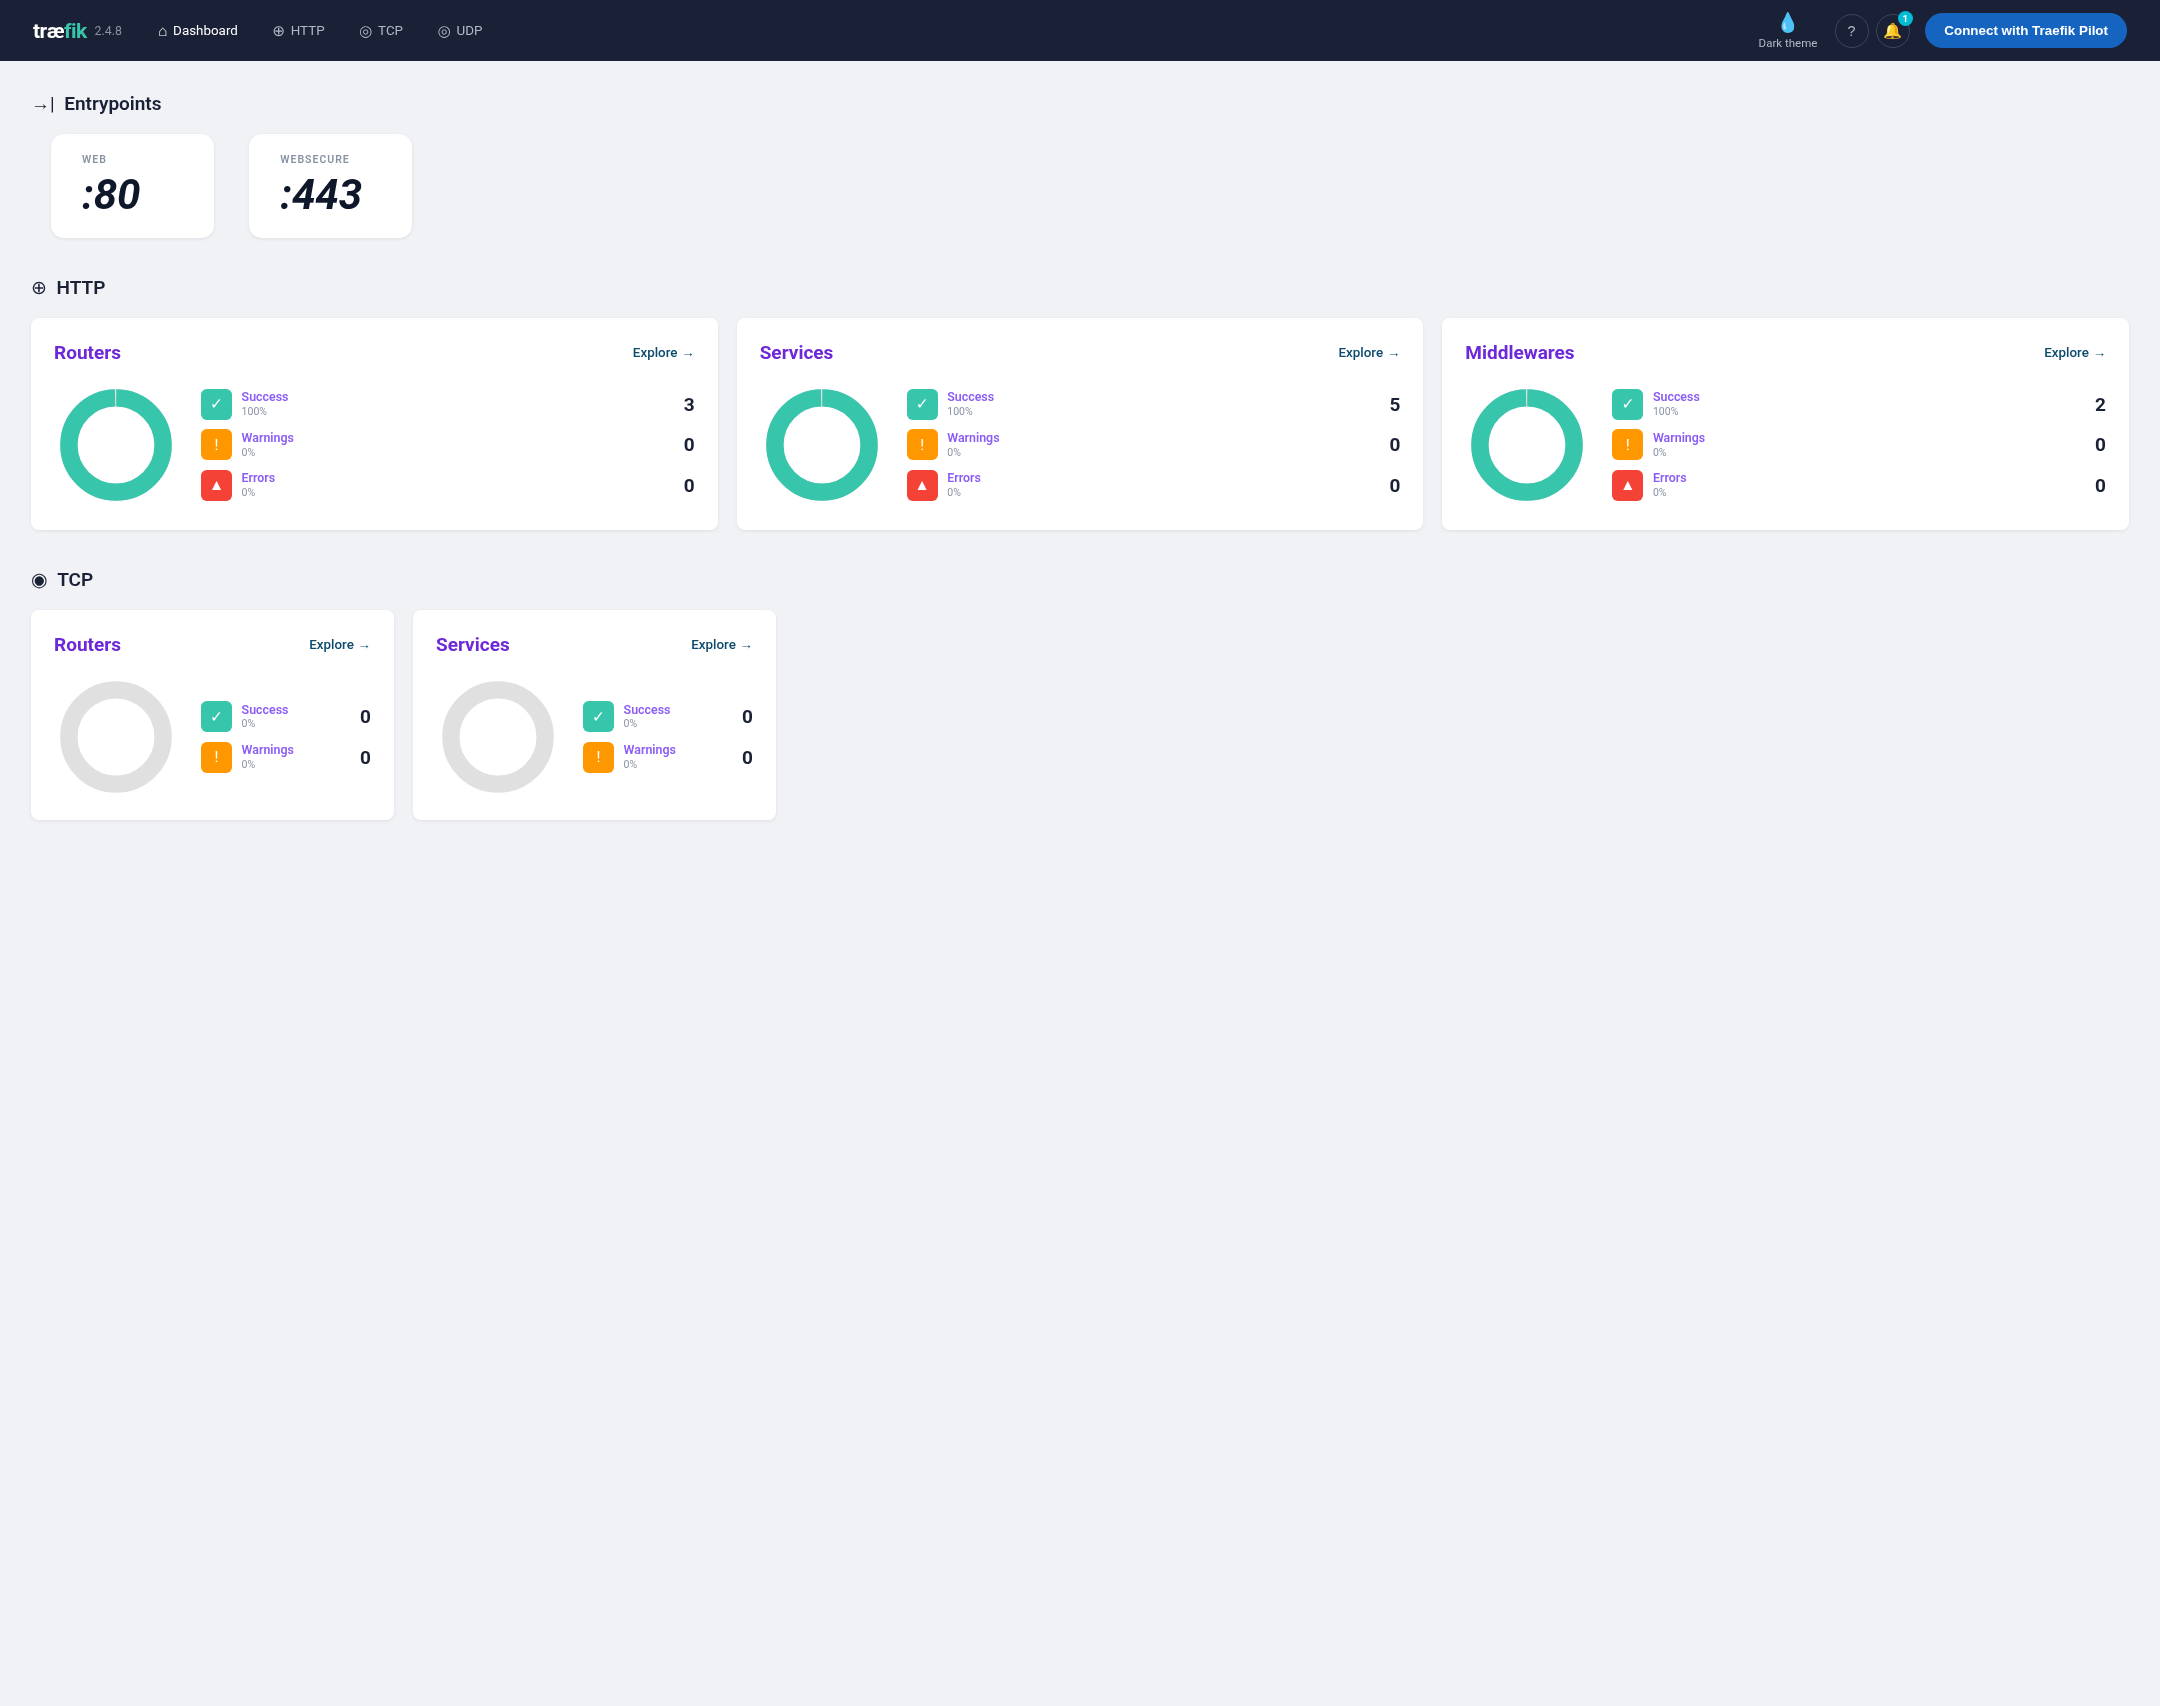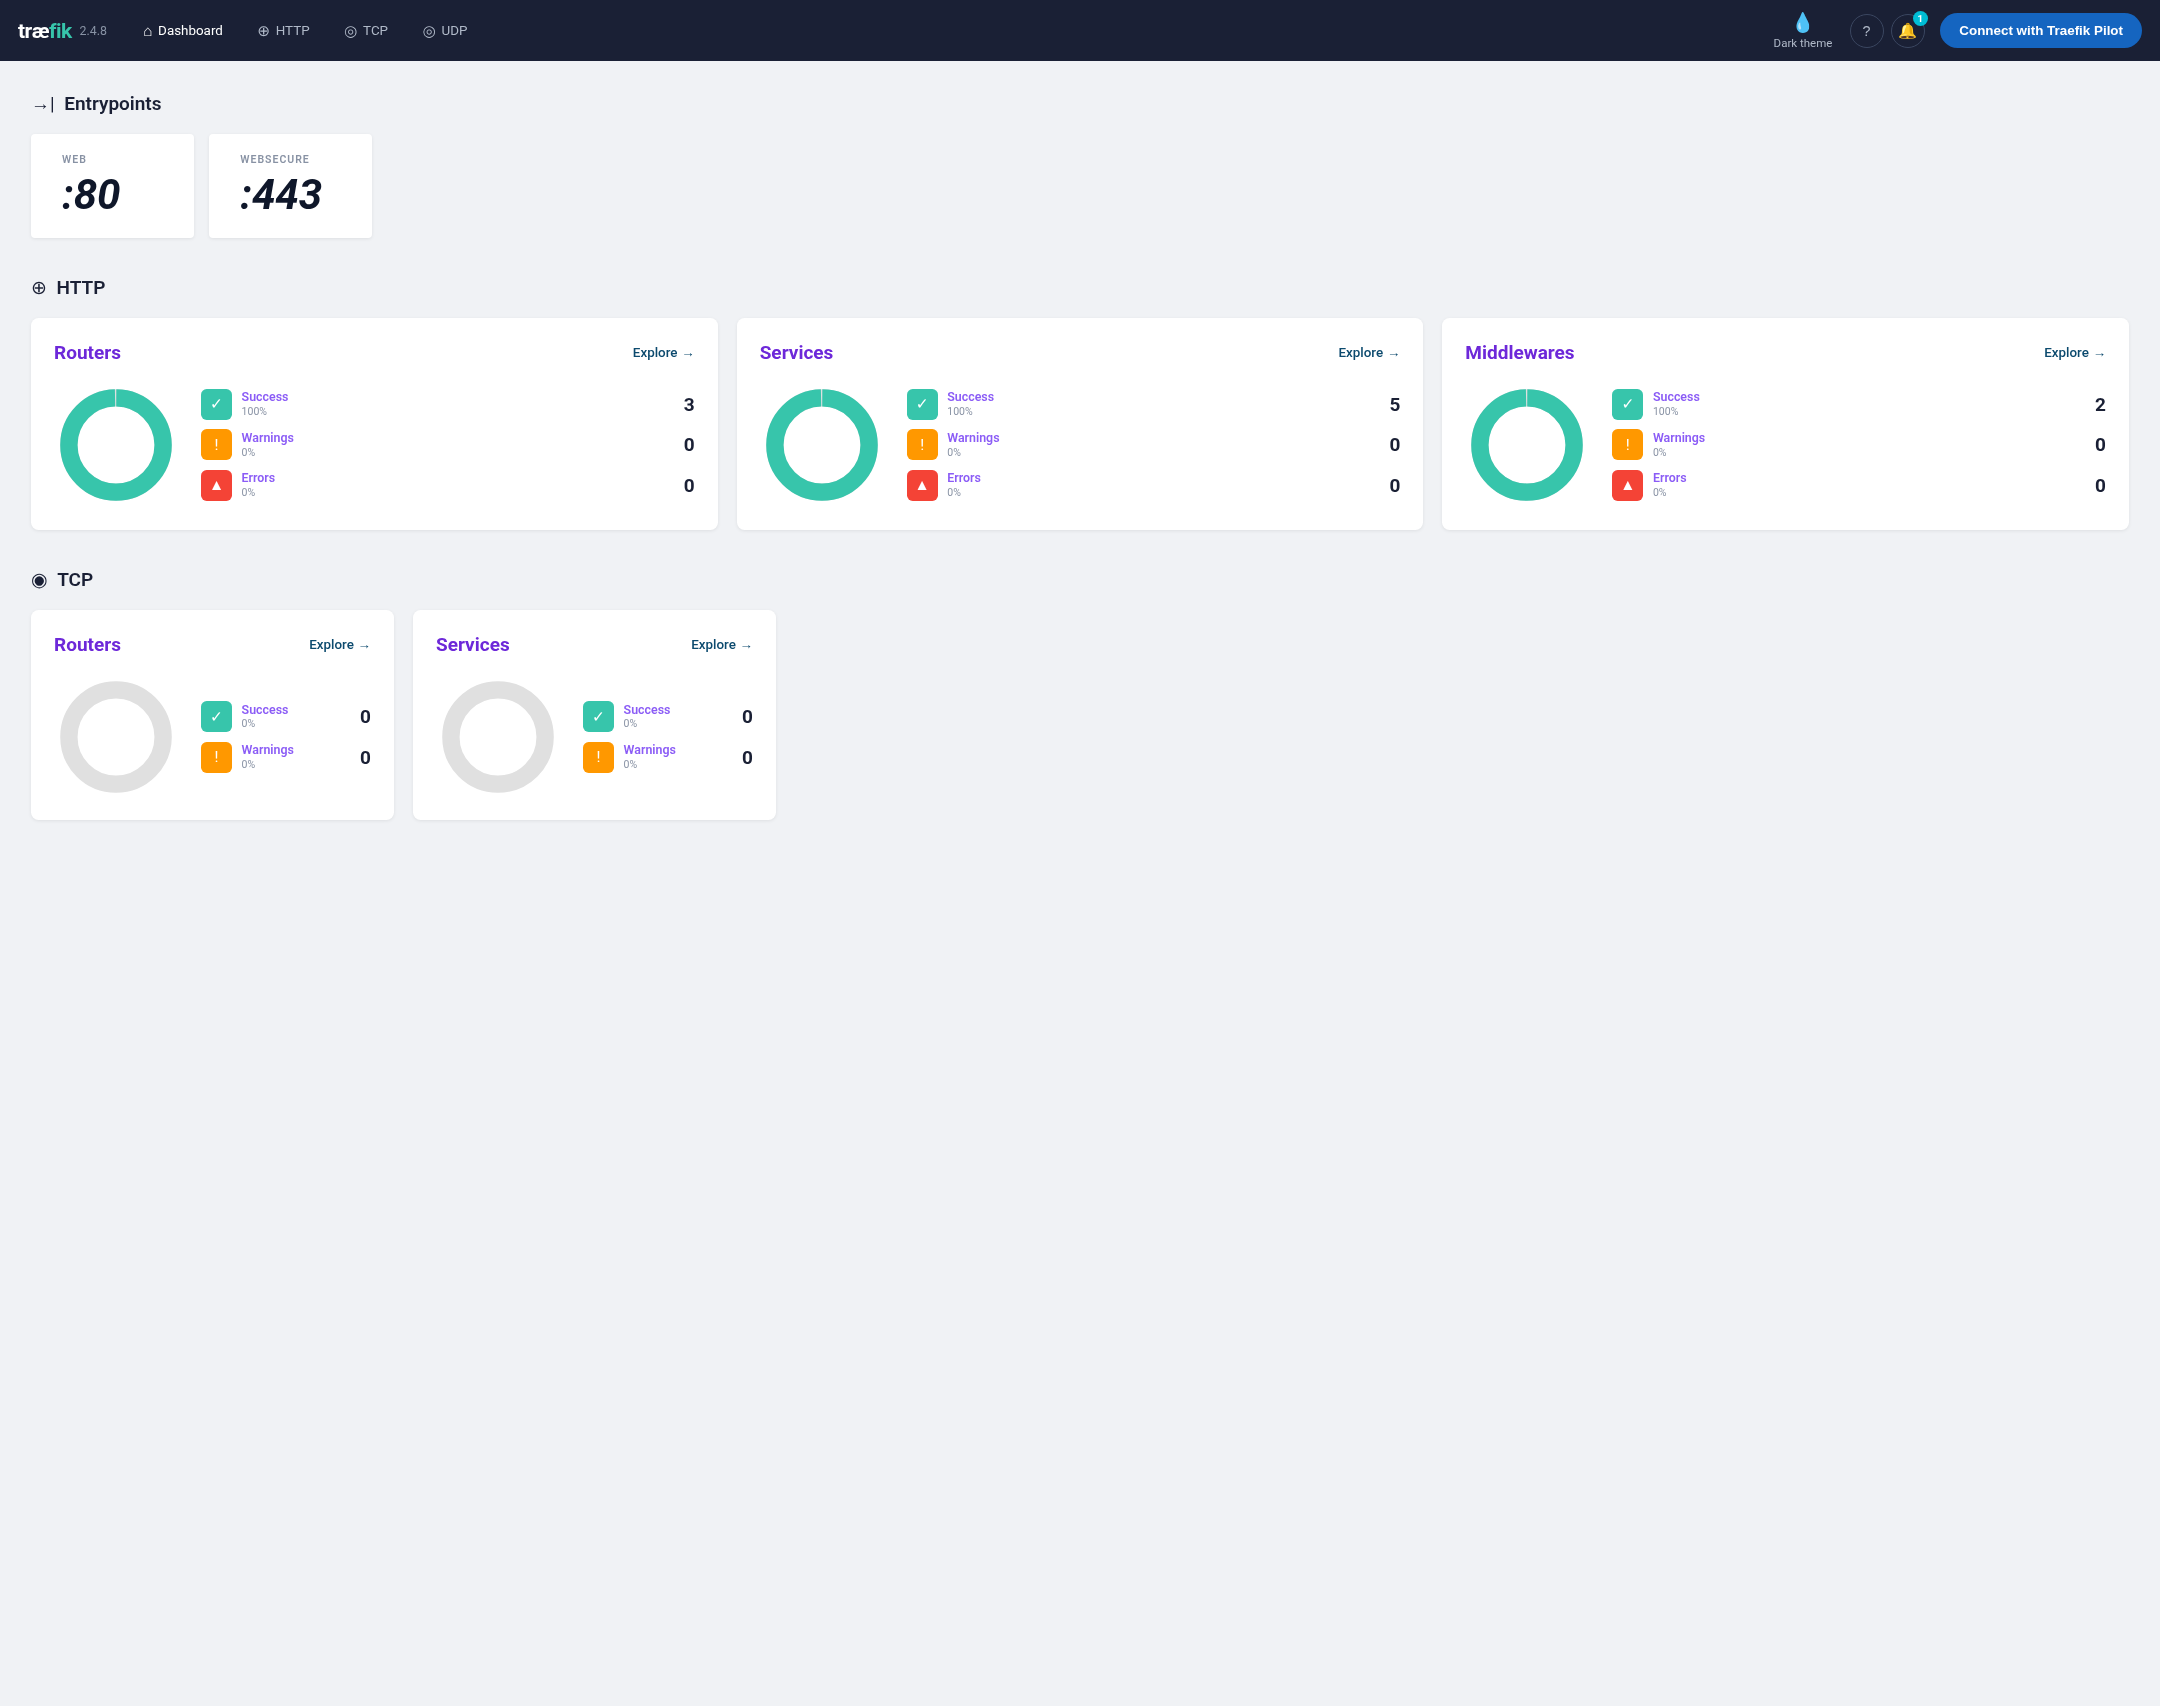--- a/index.html
+++ b/index.html
@@ -4,21 +4,21 @@
   <style>
     * { box-sizing: border-box; margin: 0; padding: 0; }
     body { font-family: -apple-system, BlinkMacSystemFont, 'Segoe UI', Roboto, sans-serif; background: #f0f2f5; min-height: 100vh; }
 
     
     .navbar {
       background: #1a2035;
       height: 61px;
       display: flex;
       align-items: center;
-      padding: 0 18px;
+      padding: 0 33px;
       gap: 7.6px;
     }
     .navbar-brand {
       display: flex;
       align-items: center;
       gap: 7.6px;
       margin-right: 15.3px;
     }
     .brand-logo {
       color: white;
@@ -129,24 +129,25 @@
     .section-icon { font-size: 19px; color: #1a2035; }
 
     
     .entrypoints-grid {
       display: flex;
       gap: 15.3px;
       margin-bottom: 38px;
     }
     .entrypoint-card {
       background: white;
-      border-radius: 4px;
+      border-radius: 13px;
       padding: 19px 31px;
       min-width: 163px;
       box-shadow: 0 1px 3.8px rgba(0,0,0,0.08);
+      margin-left: 20px;
     }
     .entrypoint-label {
       font-size: 10.5px;
       font-weight: 600;
       color: #8892a4;
       letter-spacing: 1px;
       text-transform: uppercase;
       margin-bottom: 3.8px;
     }
     .entrypoint-value {

